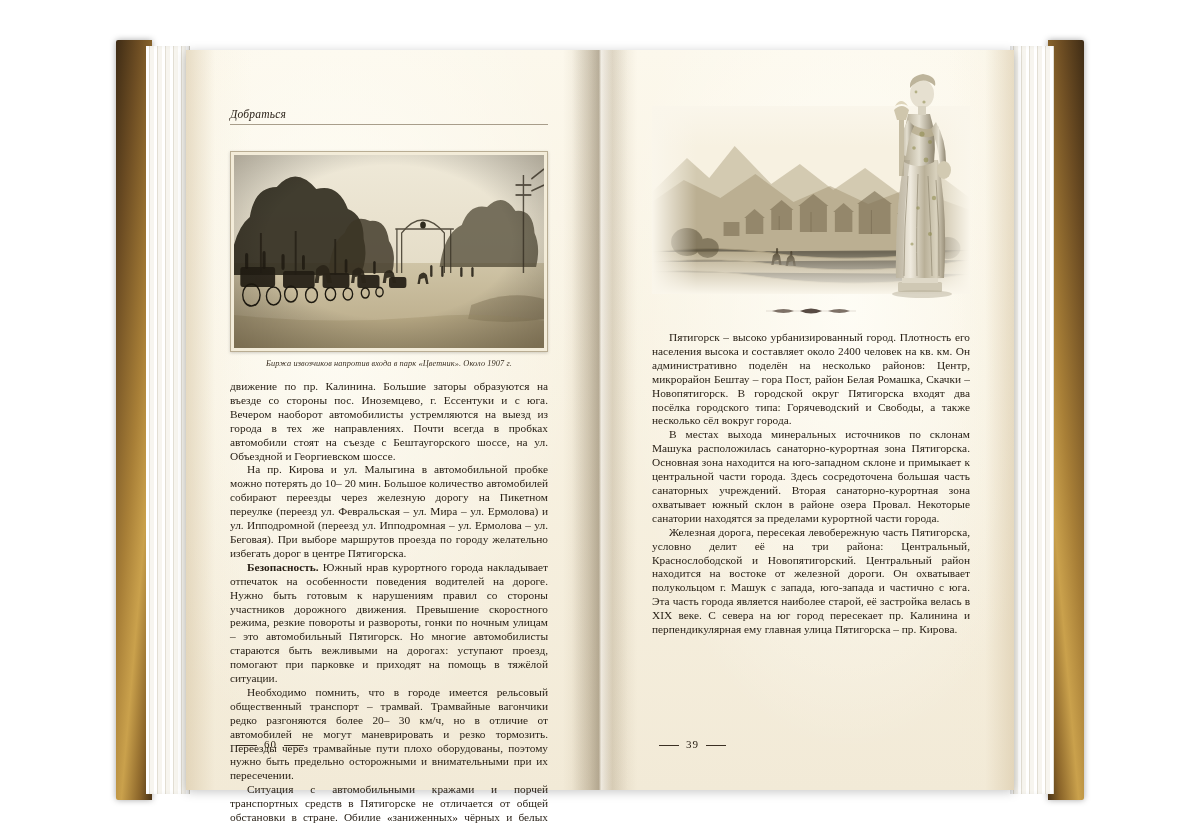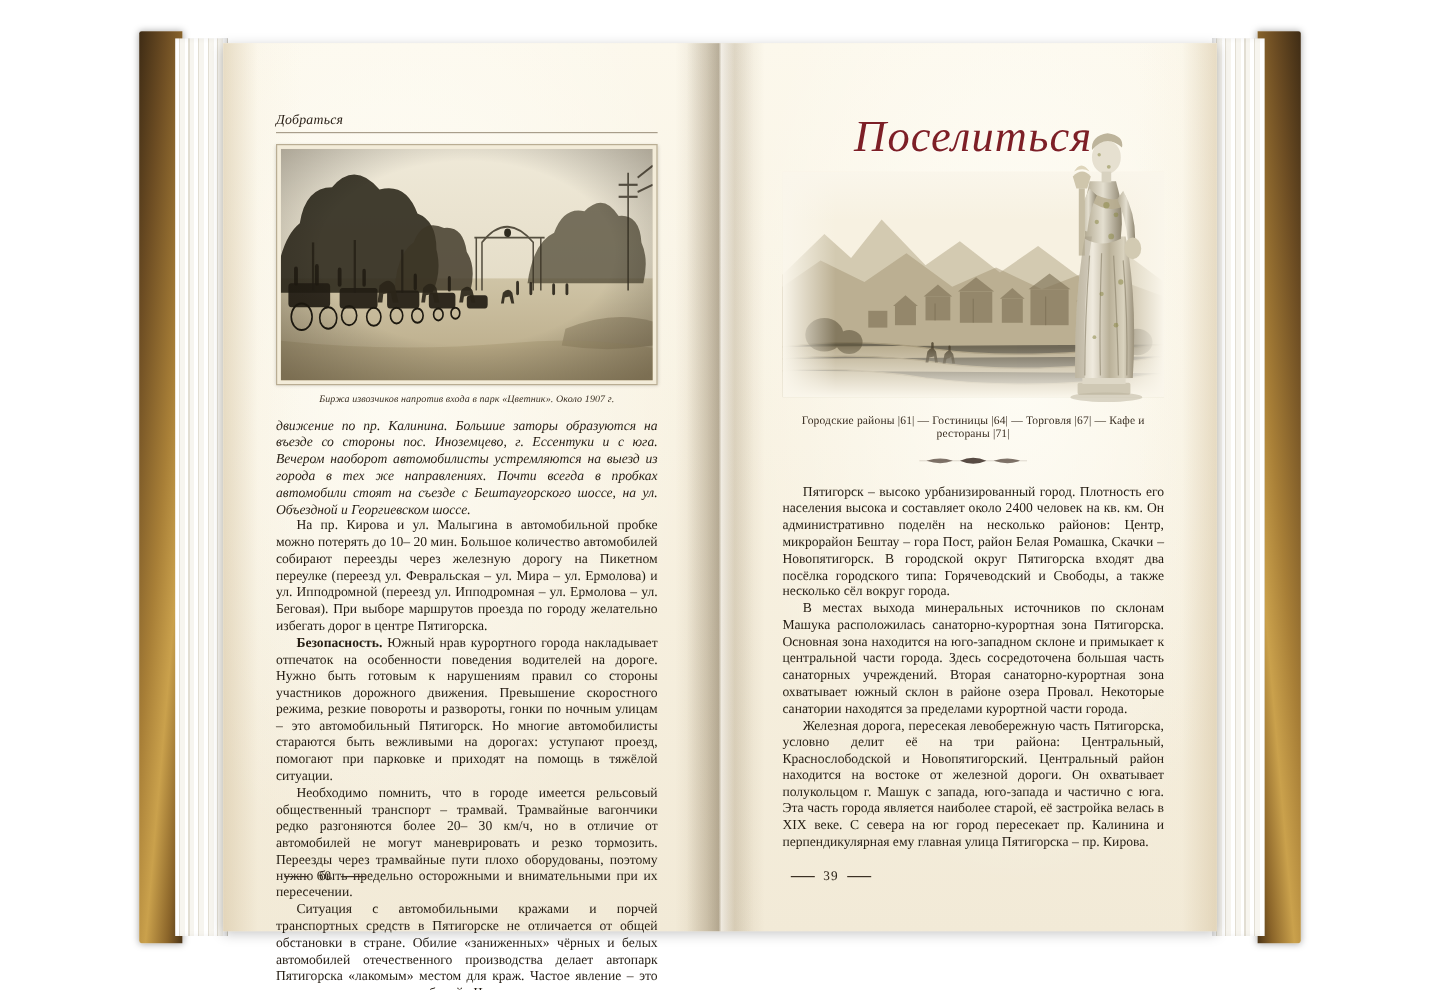--- a/index.html
+++ b/index.html
@@ -6,21 +6,21 @@
   html,body{margin:0;padding:0;}
   body{
     width:1200px;height:825px;overflow:hidden;
     background:#ffffff;
     font-family:"Liberation Serif","DejaVu Serif",serif;
   }
   .stage{position:relative;width:1200px;height:825px;background:#fff;}
 
   
   .book{
-    position:absolute;left:116px;top:26px;width:968px;height:760px;
+    position:absolute;left:116px;top:40px;width:968px;height:760px;
   }
 
   
   .cover{
     position:absolute;top:0;bottom:0;width:36px;
     background:linear-gradient(100deg,#4a3318 0%,#6b4a20 18%,#97702f 42%,#c49a46 62%,#9e7530 82%,#5d4119 100%);
     box-shadow:0 0 6px rgba(0,0,0,.35);
   }
   .cover.left{left:0;border-radius:2px 0 0 2px;
     background:linear-gradient(95deg,#3f2c15 0%,#6d4d23 22%,#a87f37 52%,#caa14c 70%,#8a6429 88%,#4b3417 100%);}
@@ -76,42 +76,42 @@
   }
 
   
   .inner-left{position:absolute;left:44px;right:52px;top:58px;bottom:34px;}
   .runhead{
     font-style:italic;font-size:11.5px;color:#2a2118;letter-spacing:.2px;
     font-family:"Liberation Serif","DejaVu Serif",serif;
   }
   .rule{height:1px;background:#8c7f6a;margin-top:4px;opacity:.75;}
 
-  .figure{margin-top:9px;}
+  .figure{margin-top:26px;}
   .photo-frame{
     border:1px solid #b9ad93;padding:3px;background:#f3ecd9;
     box-shadow:0 1px 3px rgba(0,0,0,.18);
   }
   .photo{
     position:relative;height:193px;overflow:hidden;
     background:linear-gradient(180deg,#efe7d3 0%,#e3d9c0 55%,#cdbf9f 100%);
   }
   .photo svg{display:block;width:100%;height:100%;}
   .caption{
     margin-top:7px;text-align:center;font-style:italic;font-size:8.3px;
     color:#3a2f22;letter-spacing:.1px;
   }
 
   .body{
     margin-top:12px;text-align:justify;
     font-size:11.35px;line-height:13.9px;color:#241c12;
     hyphens:auto;-webkit-hyphens:auto;
   }
   .body p{margin:0;text-indent:17px;}
-  .body p.run-on{text-indent:0;font-style:italic;}
+  .body p.run-on{text-indent:0;}
   .lead{font-weight:bold;}
 
   .folio{
     position:absolute;left:0;right:0;bottom:6px;text-align:left;
     font-size:11px;color:#2b2217;letter-spacing:1px;
   }
   .folio .dash{display:inline-block;width:20px;height:1px;background:#3b3024;vertical-align:middle;margin:0 7px;}
 
   
   .inner-right{position:absolute;left:52px;right:44px;top:46px;bottom:34px;}
@@ -267,21 +267,20 @@
 
           <div class="folio">
             <span class="dash"></span><span>60</span><span class="dash"></span>
           </div>
         </div>
       </div>
 
       <div class="page right">
         <div class="inner-right">
 
-          <div class="chapter-title">Поселиться</div>
 
           <div class="engraving">
             <svg viewBox="0 0 400 188" preserveAspectRatio="none" aria-hidden="true">
               <defs>
                 <linearGradient id="eng-fade" x1="0" y1="0" x2="1" y2="0">
                   <stop offset="0%" stop-color="rgba(250,246,235,1)"></stop>
                   <stop offset="14%" stop-color="rgba(250,246,235,0)"></stop>
                   <stop offset="86%" stop-color="rgba(250,246,235,0)"></stop>
                   <stop offset="100%" stop-color="rgba(250,246,235,1)"></stop>
                 </linearGradient>
@@ -401,21 +400,20 @@
                   <circle cx="60" cy="54" r="1.6"></circle>
                     <circle cx="52" cy="44" r="1.4"></circle>
                 </g>
 
                 <path d="M40 112 q-9 52 -8 118 h8 q-2-66 6-118 z" fill="#9f9680" opacity=".35"></path>
                 <ellipse cx="58" cy="246" rx="30" ry="4" fill="#b8b09a" opacity=".5"></ellipse>
               </svg>
             </div>
           </div>
 
-          <div class="toc">Городские районы |61| — Гостиницы |64| — Торговля |67| — Кафе и рестораны |71|</div>
 
           <div class="ornament">
             <svg viewBox="0 0 90 10" aria-hidden="true">
               <path d="M6 5 q12-4 22 0 q-10 4 -22 0z" fill="#4a3a30" opacity=".7"></path>
               <path d="M34 5 q11-5 22 0 q-11 5 -22 0z" fill="#3a2c24" opacity=".85"></path>
               <path d="M62 5 q12-4 22 0 q-10 4 -22 0z" fill="#4a3a30" opacity=".7"></path>
               <path d="M0 5 h90" stroke="#6b584a" stroke-width=".5" opacity=".35" fill="none"></path>
             </svg>
           </div>
 

